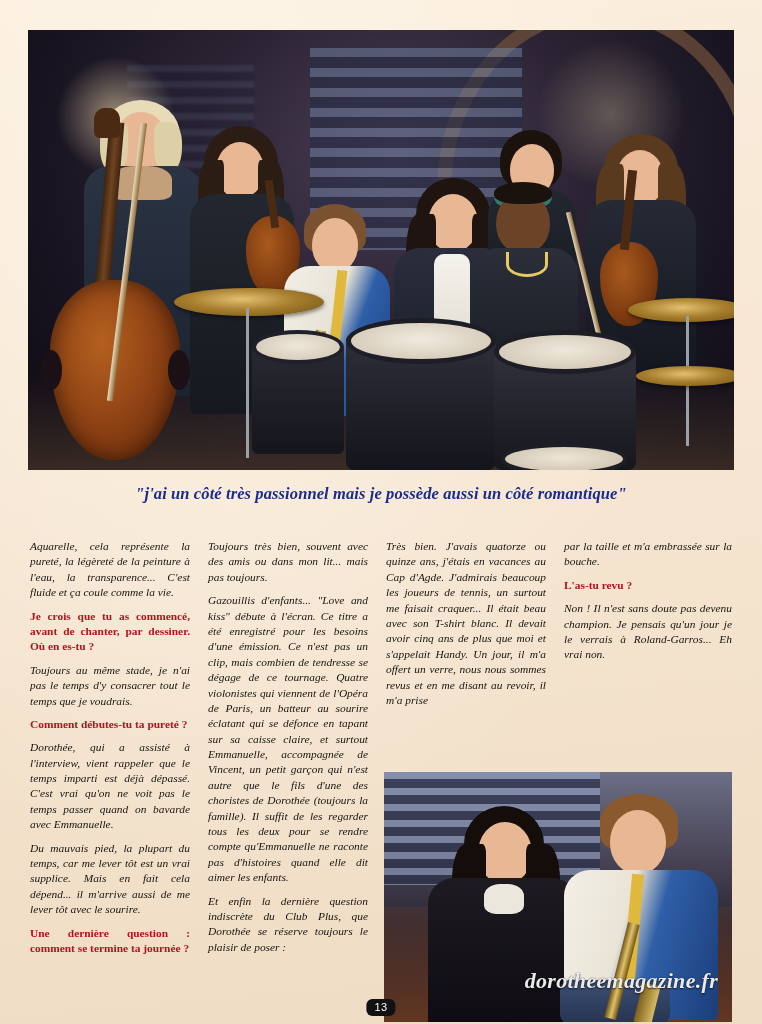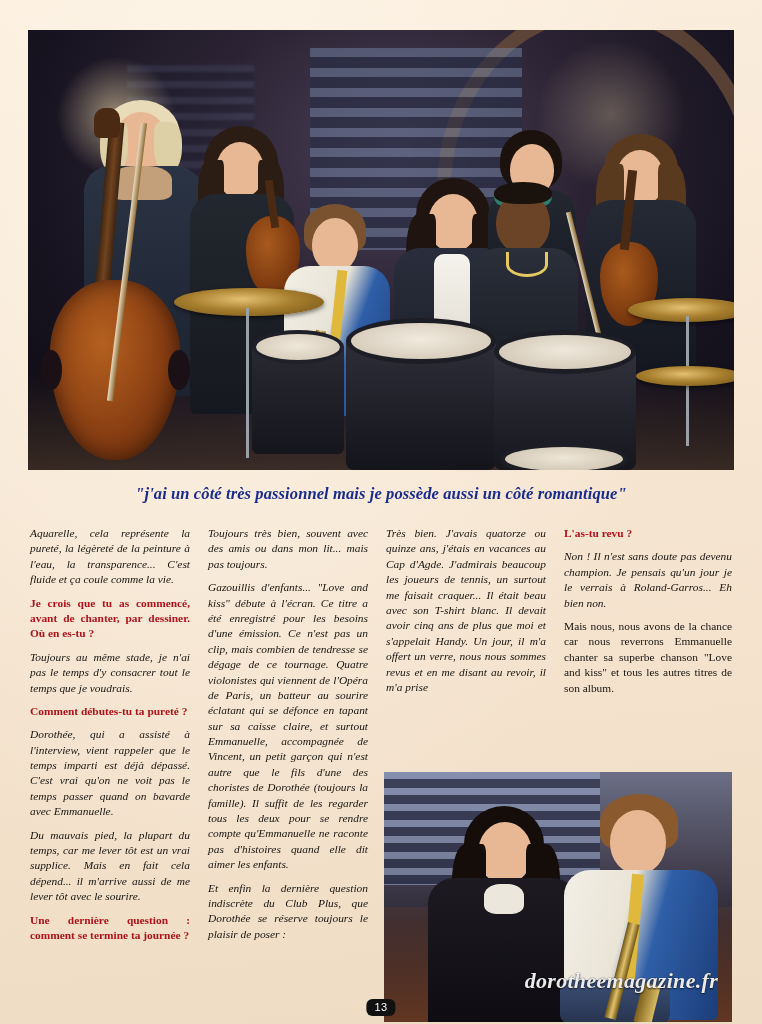--- a/index.html
+++ b/index.html
@@ -194,21 +194,21 @@
     font-weight: bold;
     font-size: 16.5px;
     color: #1a2b8f;
     letter-spacing: 0.1px;
     line-height: 1.2;
   }
 
   
   .columns {
     position: absolute;
-    top: 496px;
+    top: 509px;
     left: 0;
     width: 706px;
     height: 460px;
   }
   .col {
     position: absolute;
     top: 0;
     width: 160px;
     font-size: 11.4px;
     line-height: 1.35;
@@ -419,23 +419,23 @@
         <p class="a">Toujours très bien, souvent avec des amis ou dans mon lit... mais pas toujours.</p>
         <p class="a">Gazouillis d'enfants... "Love and kiss" débute à l'écran. Ce titre a été enregistré pour les besoins d'une émission. Ce n'est pas un clip, mais combien de tendresse se dégage de ce tournage. Quatre violonistes qui viennent de l'Opéra de Paris, un batteur au sourire éclatant qui se défonce en tapant sur sa caisse claire, et surtout Emmanuelle, accompagnée de Vincent, un petit garçon qui n'est autre que le fils d'une des choristes de Dorothée (toujours la famille). Il suffit de les regarder tous les deux pour se rendre compte qu'Emmanuelle ne raconte pas d'histoires quand elle dit aimer les enfants.</p>
         <p class="a">Et enfin la dernière question indiscrète du Club Plus, que Dorothée se réserve toujours le plaisir de poser :</p>
       </div>
 
       <div class="col c3">
         <p class="a">Très bien. J'avais quatorze ou quinze ans, j'étais en vacances au Cap d'Agde. J'admirais beaucoup les joueurs de tennis, un surtout me faisait craquer... Il était beau avec son T-shirt blanc. Il devait avoir cinq ans de plus que moi et s'appelait Handy. Un jour, il m'a offert un verre, nous nous sommes revus et en me disant au revoir, il m'a prise</p>
       </div>
 
       <div class="col c4">
+        <p class="a">par la taille et m'a embrassée sur la bouche.</p>
         <p class="q">L'as-tu revu ?</p>
-        <p class="a">Non ! Il n'est sans doute pas devenu champion. Je pensais qu'un jour je le verrais à Roland-Garros... Eh bien non.</p>
-        <p class="plain">Mais nous, nous avons de la chance car nous reverrons Emmanuelle chanter sa superbe chanson "Love and kiss" et tous les autres titres de son album.</p>
+        <p class="a">Non ! Il n'est sans doute pas devenu champion. Je pensais qu'un jour je le verrais à Roland-Garros... Eh vrai non.</p>
       </div>
     </div>
 
     <div class="bottom-photo">
       <div class="bp-bg"></div>
       <div class="bp-stripes"></div>
       <div class="bp-floor"></div>
 
       <div class="fig" style="left:44px;top:34px;width:150px;height:216px;">
         <div class="hair" style="left:36px;top:0;width:80px;height:76px;background:#140d0a;"></div>

